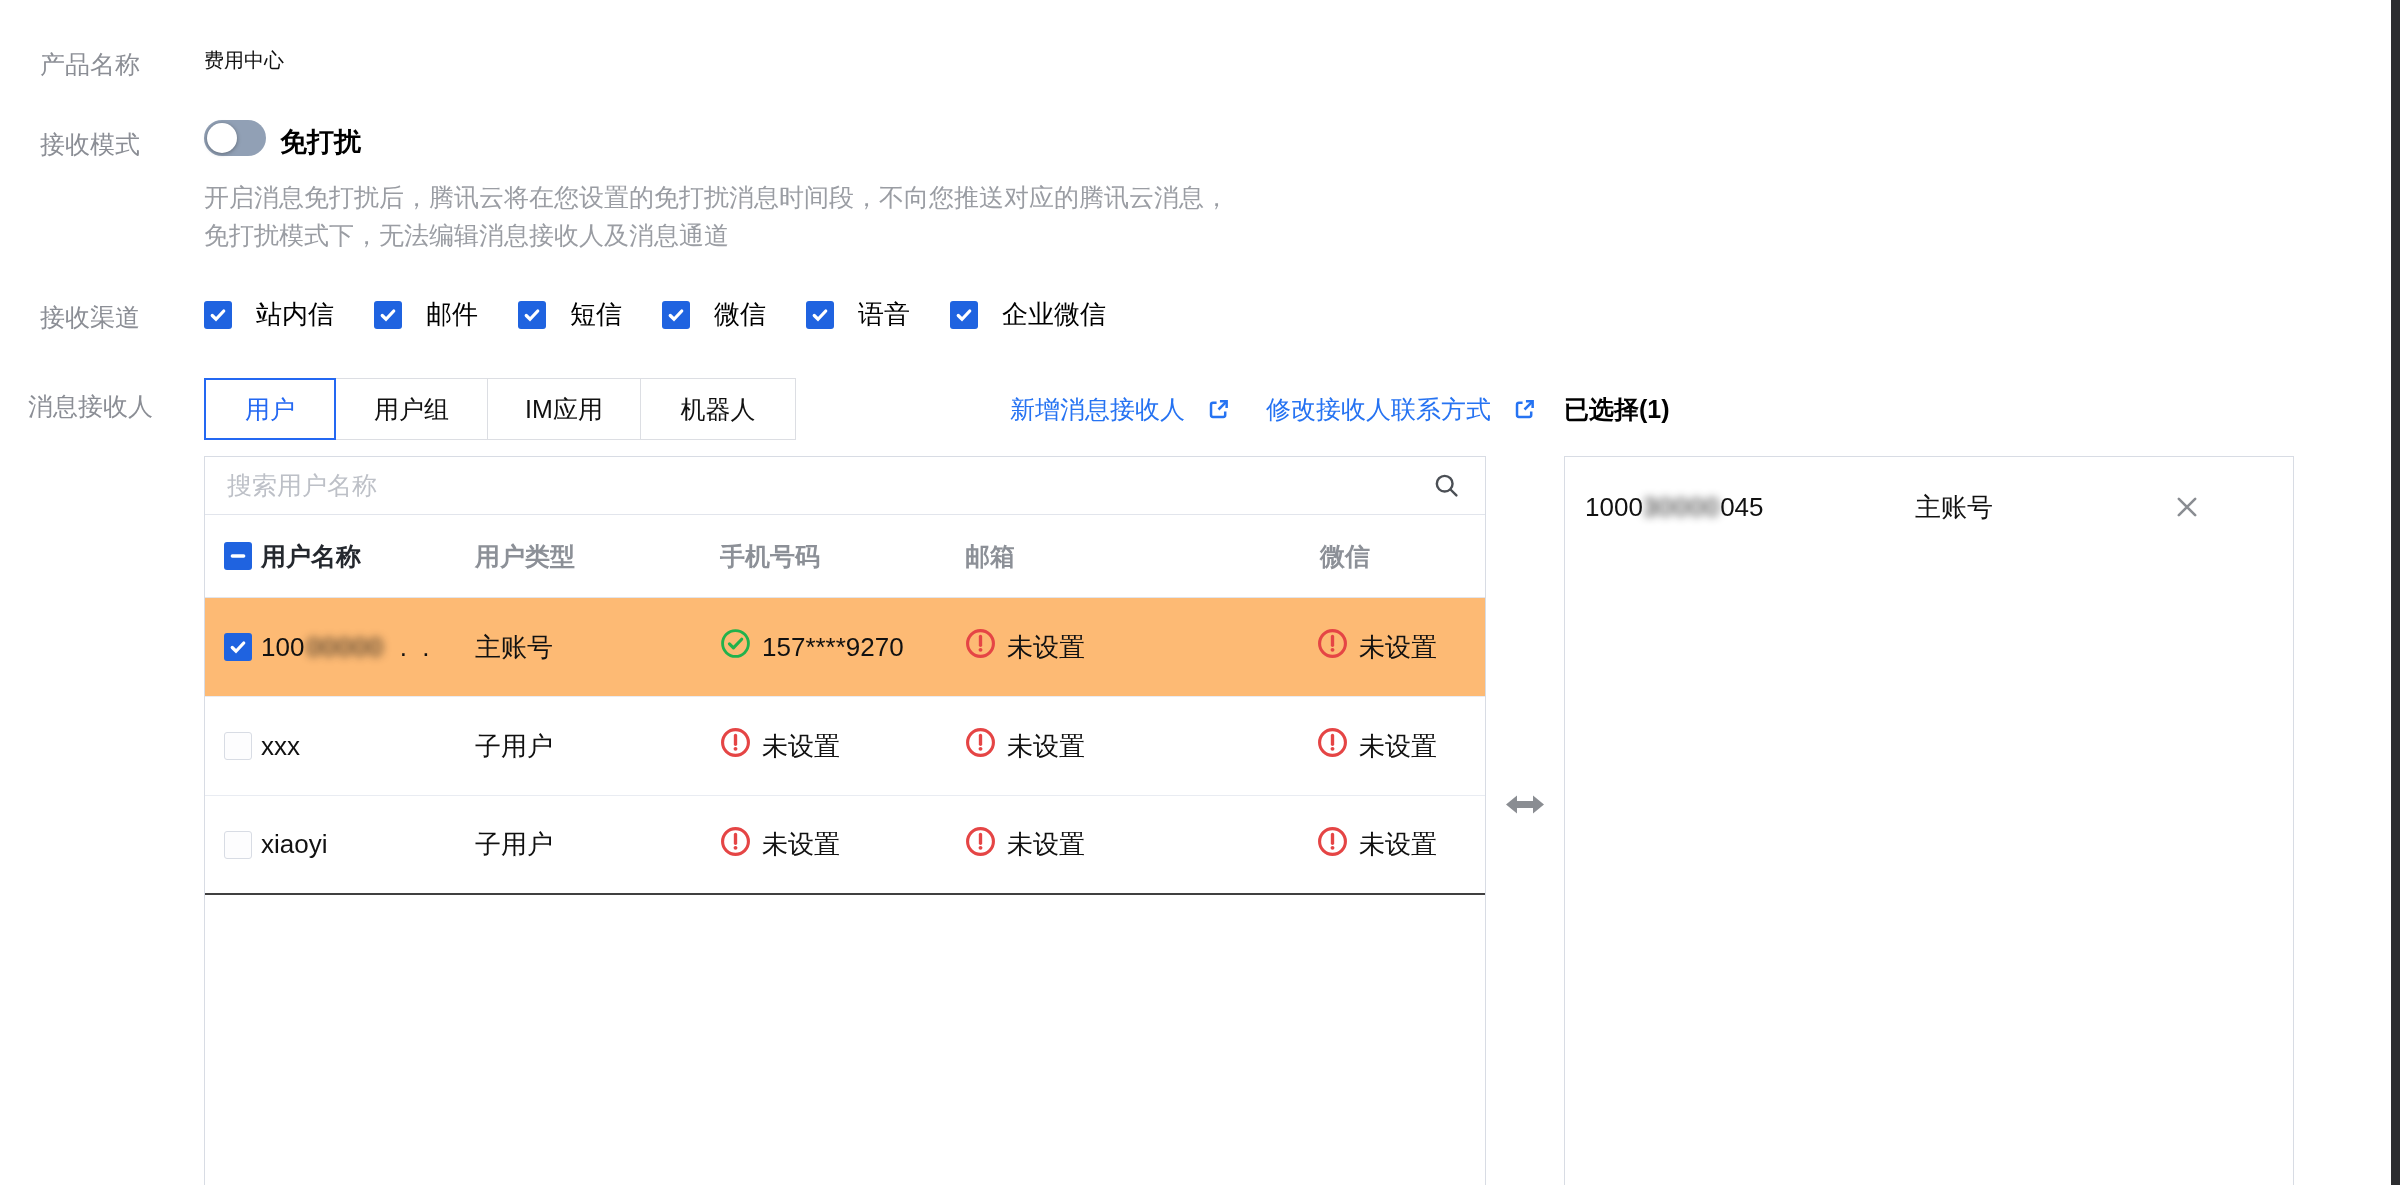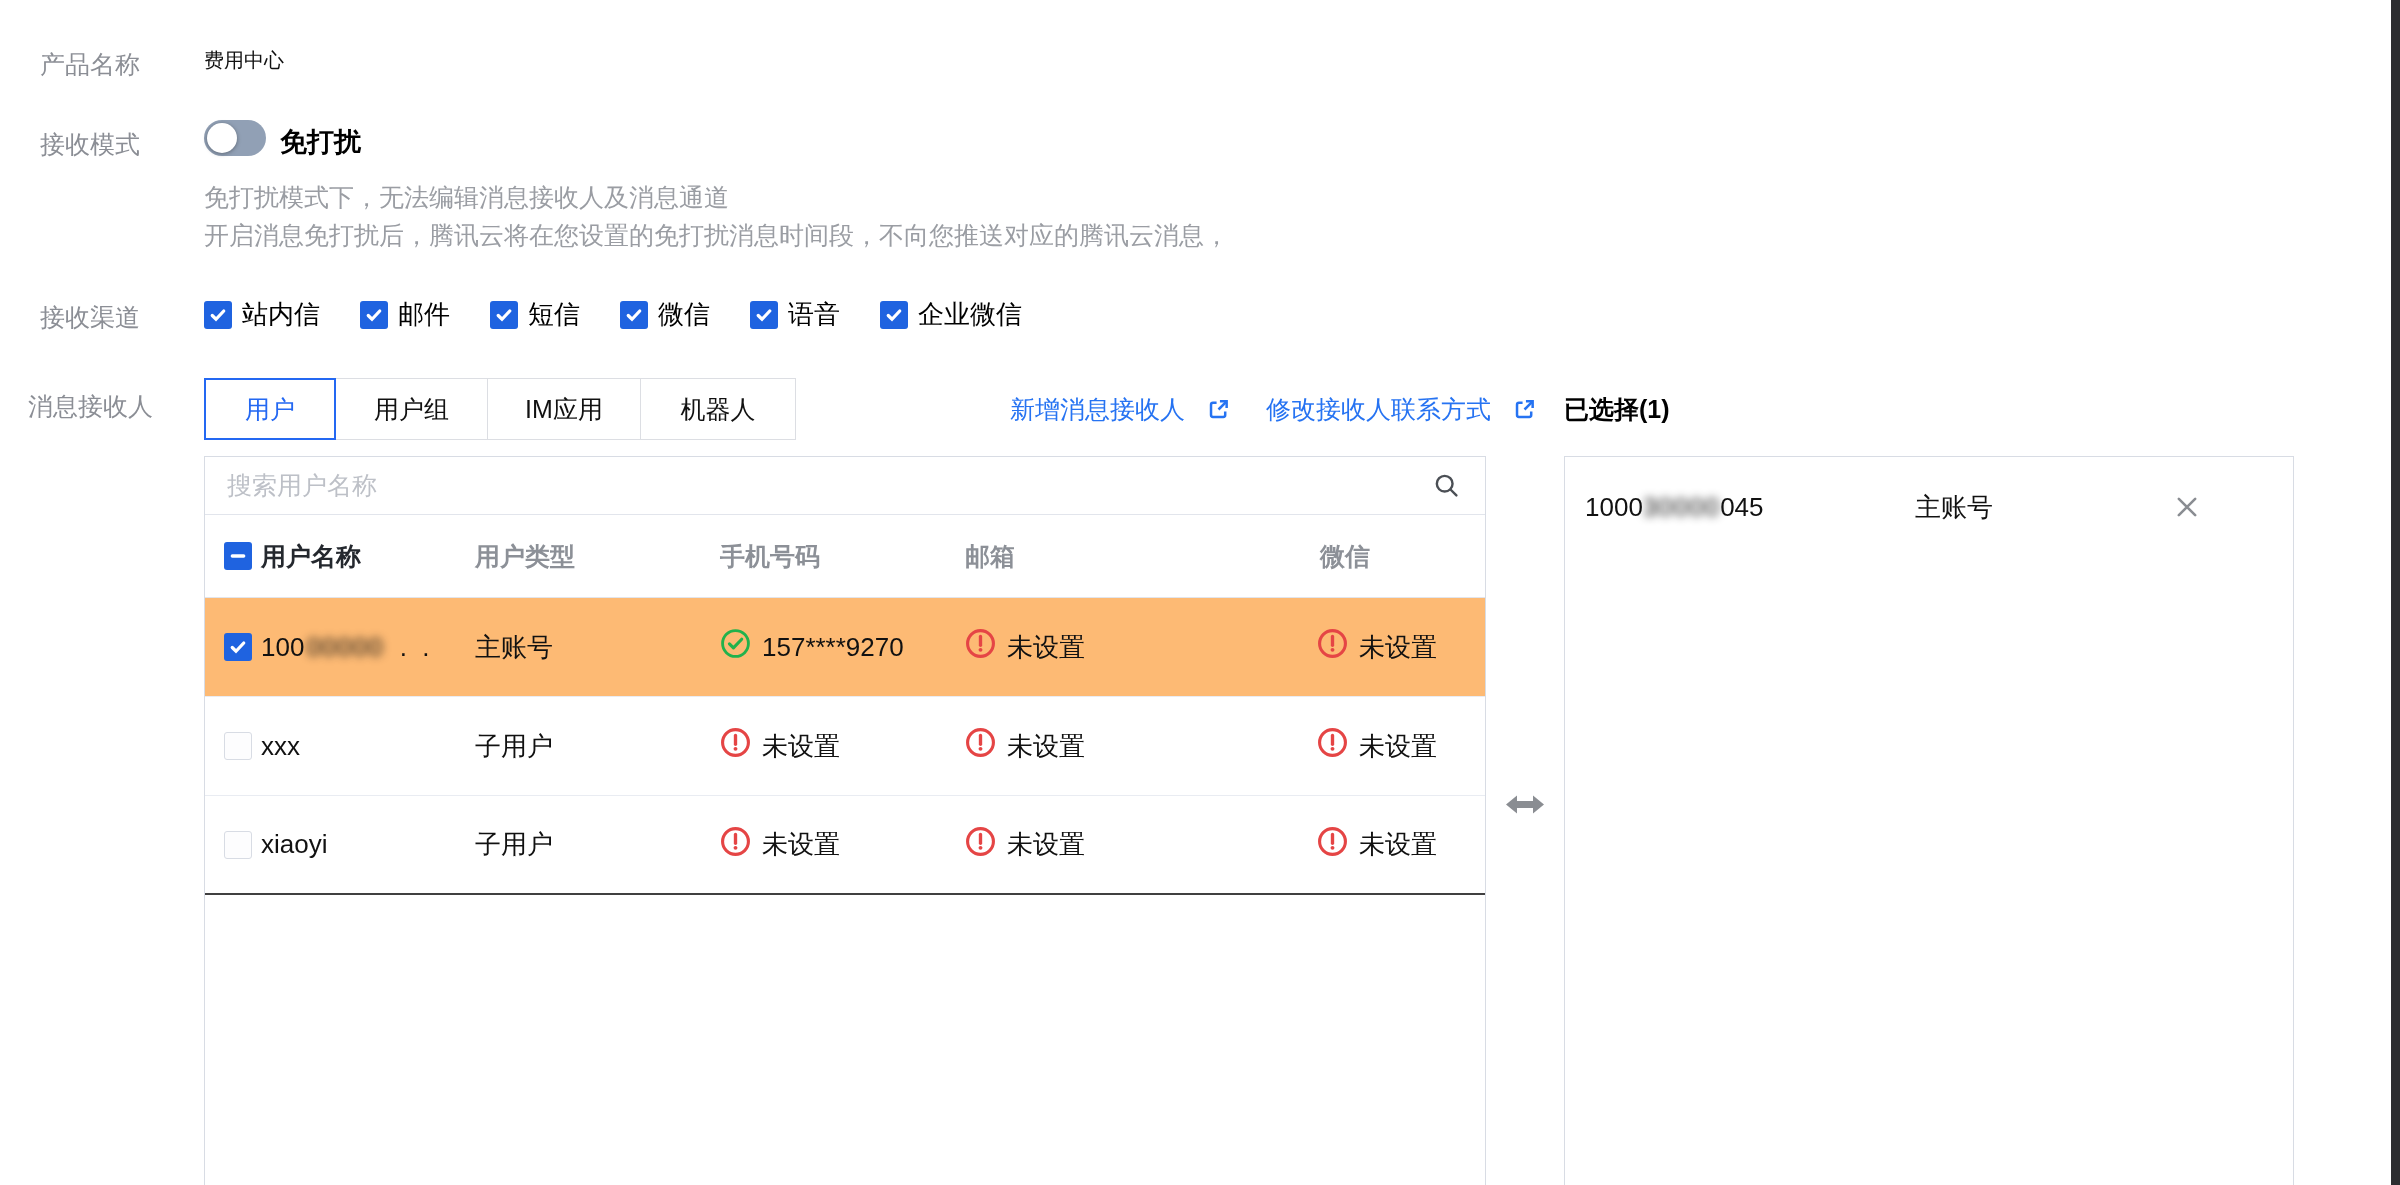--- a/index.html
+++ b/index.html
@@ -17,21 +17,21 @@
 
   
   .toggle { width:62px; height:36px; border-radius:18px; background:#91a0b5; position:relative; cursor:pointer; }
   .toggle .knob { position:absolute; left:3px; top:3px; width:30px; height:30px; border-radius:50%; background:#fff; box-shadow:0 1px 4px rgba(0,0,0,.35); }
   .toggle-label { font-size:27px; font-weight:700; color:#000; }
 
   .desc { color:#9a9da3; font-size:25px; line-height:38px; }
 
   
   .channels { display:flex; gap:40px; align-items:center; }
-  .channel { display:flex; gap:10px; align-items:center; font-size:26px; cursor:pointer; }
+  .channel { display:flex; gap:24px; align-items:center; font-size:26px; cursor:pointer; }
   .cb { width:28px; height:28px; border-radius:3px; display:flex; align-items:center; justify-content:center; flex:0 0 auto; }
   .cb.checked { background:#1f63e0; }
   .cb.indeterminate { background:#1f63e0; }
   .cb.empty { background:#fdfdfe; border:1px solid #d8dce4; }
 
   
   .tabs { display:flex; height:62px; }
   .tab { height:62px; border:1px solid #dcdee3; margin-left:-1px; display:flex; align-items:center; justify-content:center; font-size:25px; color:#111; background:#fff; cursor:pointer; }
   .tab:first-child { margin-left:0; }
   .tab.active { border:2px solid #2468f2; color:#2468f2; z-index:2; font-weight:400; }
@@ -76,22 +76,22 @@
 
 <div class="abs form-label" style="left:40px; top:48px;">产品名称</div>
 <div class="abs form-value" style="left:204px; top:47px; font-weight:400;">费用中心</div>
 
 <div class="abs form-label" style="left:40px; top:128px;">接收模式</div>
 <div class="abs toggle" style="left:204px; top:120px;">
   <div class="knob"></div>
 </div>
 <div class="abs toggle-label" style="left:280px; top:124px;">免打扰</div>
 <div class="abs desc" style="left:204px; top:178px;">
+  <div>开启消息免打扰后，腾讯云将在您设置的免打扰消息时间段，不向您推送对应的腾讯云消息，</div>
   <div>免打扰模式下，无法编辑消息接收人及消息通道</div>
-  <div>开启消息免打扰后，腾讯云将在您设置的免打扰消息时间段，不向您推送对应的腾讯云消息，</div>
 </div>
 
 <div class="abs form-label" style="left:40px; top:301px;">接收渠道</div>
 <div class="abs channels" style="left:204px; top:297px;">
   <div class="channel">
     <span class="cb checked">
         <svg width="20" height="20" viewBox="0 0 16 16">
           <path d="M3.4 8.4 L6.4 11.4 L12.6 4.8" stroke="#fff" stroke-width="2.6" fill="none" stroke-linecap="round"></path>
         </svg>
       </span>

